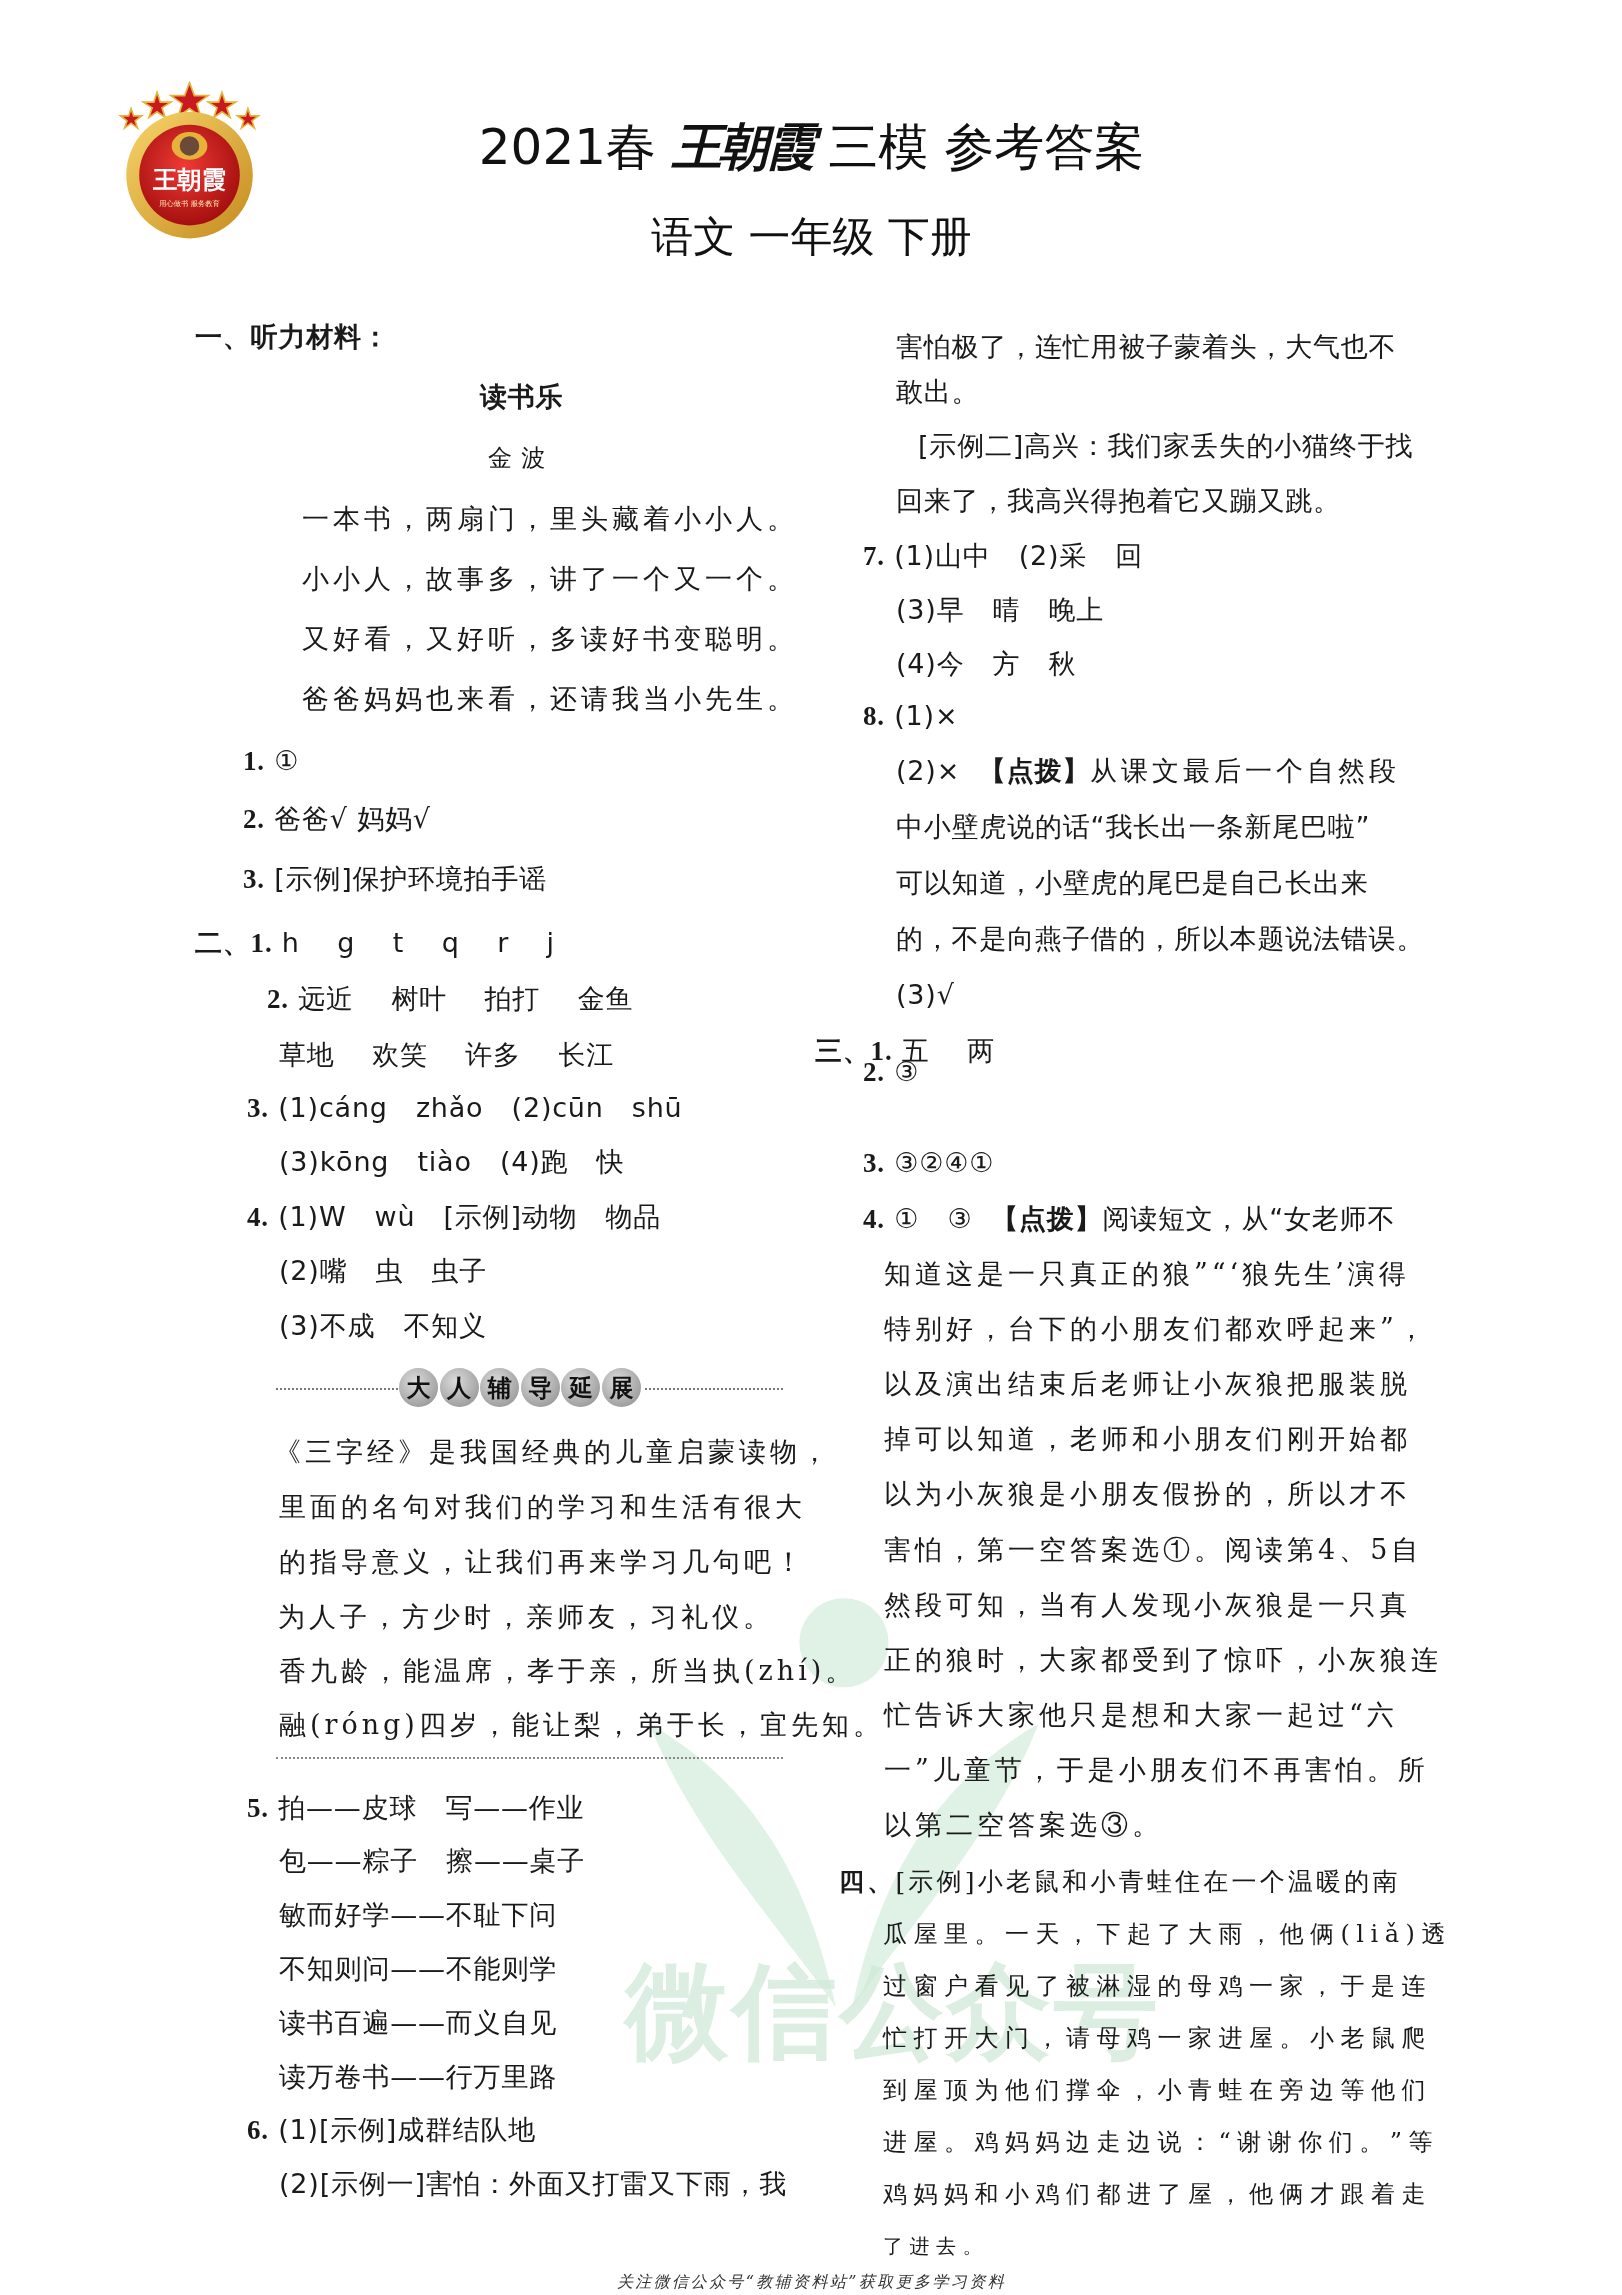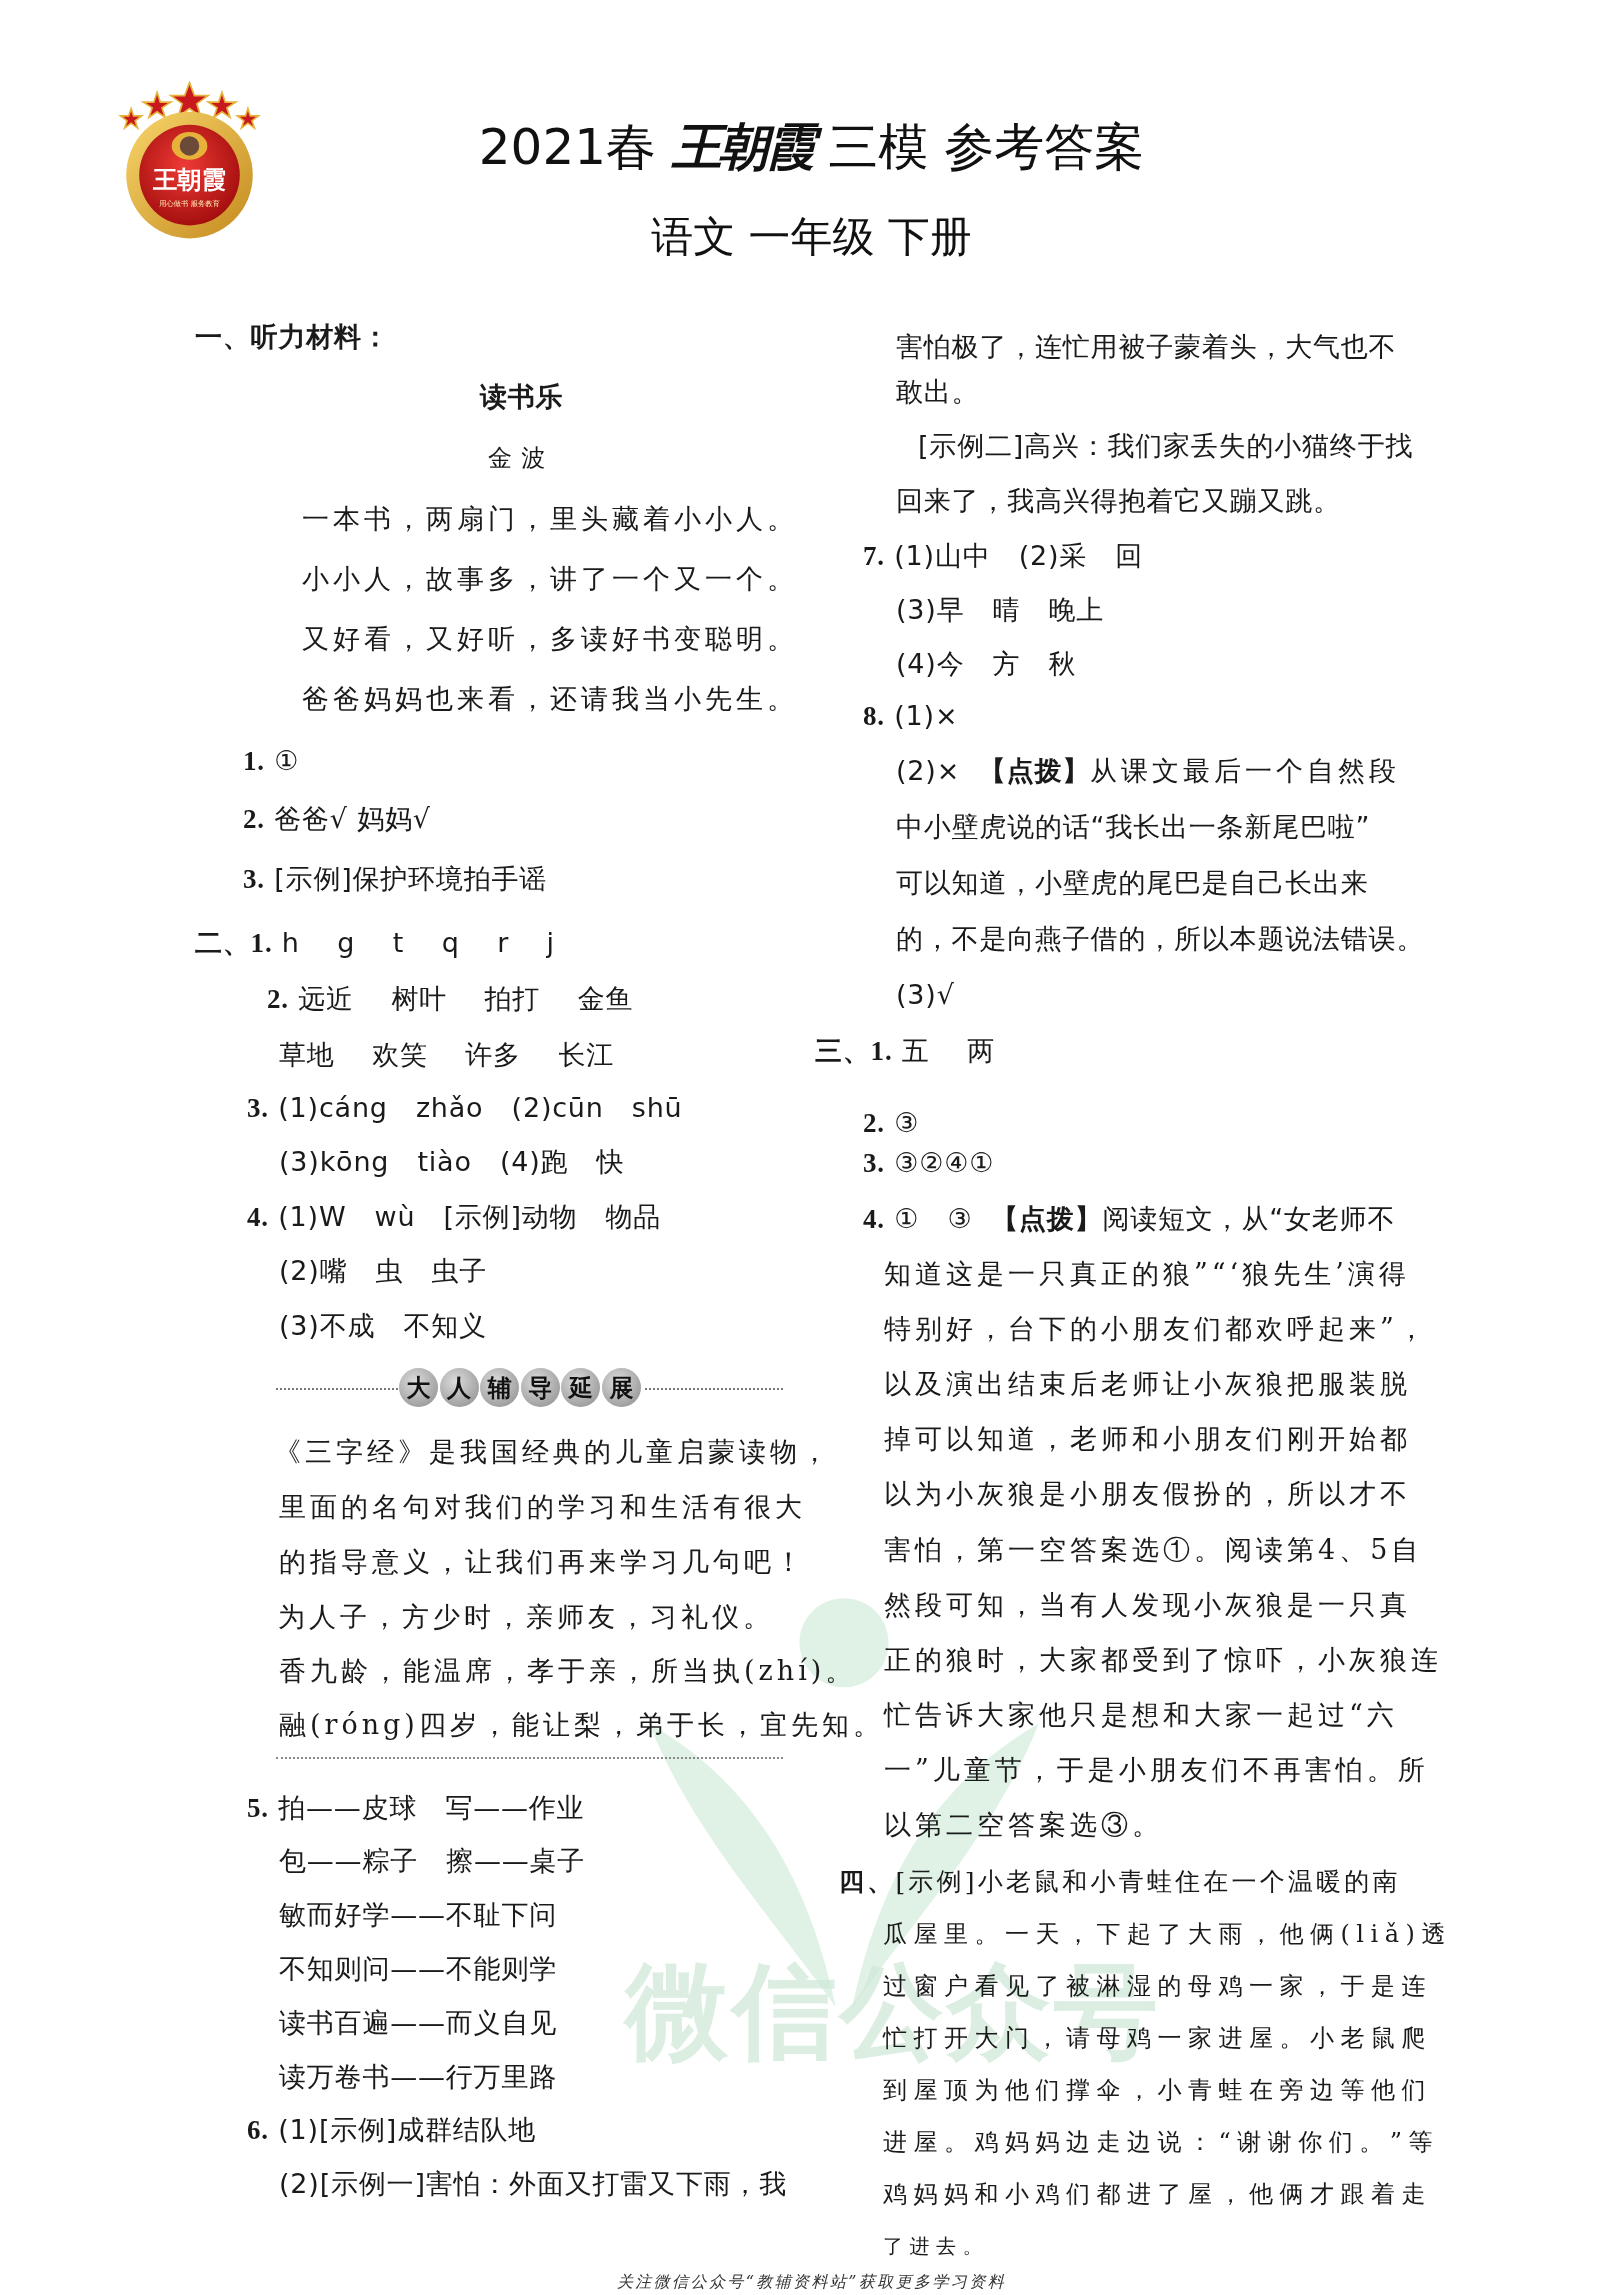--- a/index.html
+++ b/index.html
@@ -142,21 +142,21 @@
 <div class="line" style="left:896px;top:648px;white-space:pre;">(4)今   方   秋</div>
 
 <div class="line" style="left:863px;top:700px;"><span class="num">8.</span> <span>(1)×</span></div>
 <div class="line" style="left:896px;top:755px;"><span style="white-space:pre">(2)×  </span><span class="tip">【点拨】</span><span class="spaced">从课文最后一个自然段</span></div>
 <div class="line" style="left:896px;top:811px;">中小壁虎说的话“我长出一条新尾巴啦”</div>
 <div class="line" style="left:896px;top:867px;">可以知道，小壁虎的尾巴是自己长出来</div>
 <div class="line" style="left:896px;top:923px;">的，不是向燕子借的，所以本题说法错误。</div>
 <div class="line" style="left:896px;top:979px;">(3)√</div>
 
 <div class="line" style="left:815px;top:1035px;"><span class="bold">三、</span><span class="num">1.</span> <span style="white-space:pre">五    两</span></div>
-<div class="line" style="left:863px;top:1107px;"><span class="num">2.</span> <span>③</span></div>
+<div class="line" style="left:863px;top:1056px;"><span class="num">2.</span> <span>③</span></div>
 <div class="line" style="left:863px;top:1147px;"><span class="num">3.</span> <span>③②④①</span></div>
 <div class="line" style="left:863px;top:1203px;"><span class="num">4.</span> <span style="white-space:pre">①   ③  </span><span class="tip">【点拨】</span><span>阅读短文，从“女老师不</span></div>
 <div class="line serif spaced" style="left:884px;top:1258px;">知道这是一只真正的狼”“‘狼先生’演得</div>
 <div class="line serif spaced" style="left:884px;top:1313px;">特别好，台下的小朋友们都欢呼起来”，</div>
 <div class="line serif spaced" style="left:884px;top:1368px;">以及演出结束后老师让小灰狼把服装脱</div>
 <div class="line serif spaced" style="left:884px;top:1423px;">掉可以知道，老师和小朋友们刚开始都</div>
 <div class="line serif spaced" style="left:884px;top:1478px;">以为小灰狼是小朋友假扮的，所以才不</div>
 <div class="line serif spaced" style="left:884px;top:1534px;">害怕，第一空答案选①。阅读第4、5自</div>
 <div class="line serif spaced" style="left:884px;top:1589px;">然段可知，当有人发现小灰狼是一只真</div>
 <div class="line serif spaced" style="left:884px;top:1644px;">正的狼时，大家都受到了惊吓，小灰狼连</div>

